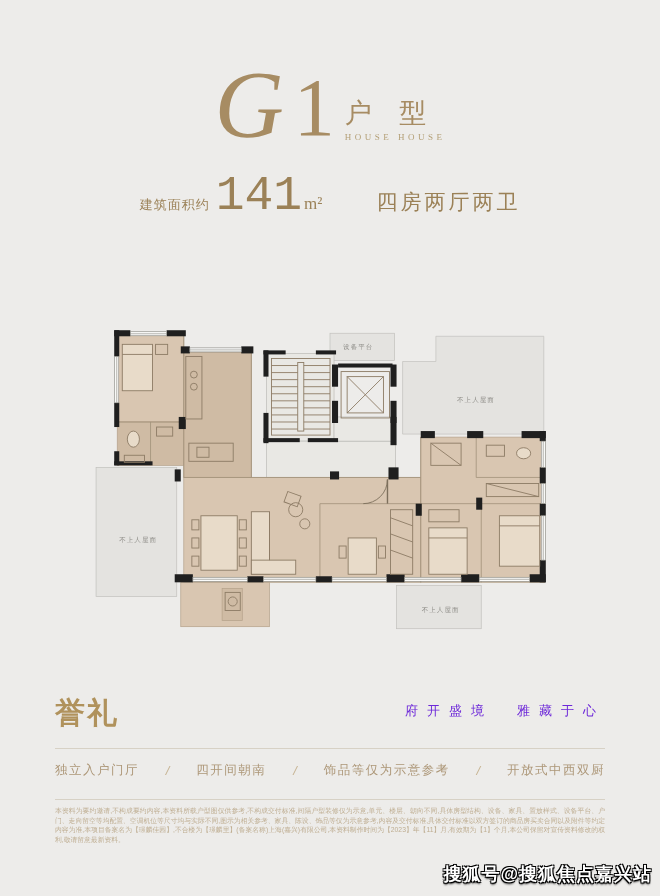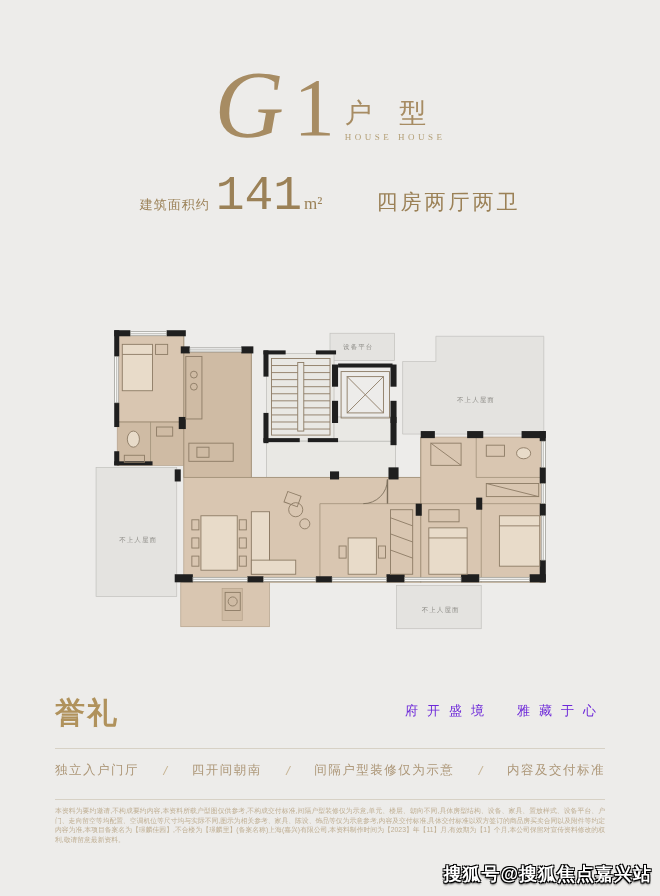--- a/index.html
+++ b/index.html
@@ -308,23 +308,23 @@
     </div>
   </div>
 
   <div class="rule rule-1"></div>
 
   <div class="features">
     <span class="feature">独立入户门厅</span>
     <span class="slash">/</span>
     <span class="feature">四开间朝南</span>
     <span class="slash">/</span>
-    <span class="feature">间隔户型装修仅为示意</span>
+    <span class="feature">饰品等仅为示意参考</span>
     <span class="slash">/</span>
-    <span class="feature">内容及交付标准</span>
+    <span class="feature">开放式中西双厨</span>
   </div>
 
   <div class="rule rule-2"></div>
 
   <div class="disclaimer">本资料为要约邀请,不构成要约内容,本资料所载户型图仅供参考,不构成交付标准,间隔户型装修仅为示意,单元、楼层、朝向不同,具体房型结构、设备、家具、置放样式、设备平台、户门、走向留空等均配置、空调机位等尺寸均与实际不同,图示为相关参考、家具、陈设、饰品等仅为示意参考,内容及交付标准,具体交付标准以双方签订的商品房买卖合同以及附件等约定内容为准,本项目备案名为【璟麟佳园】,不合楼为【璟麟里】(备案名称)上海(嘉兴)有限公司,本资料制作时间为【2023】年【11】月,有效期为【1】个月,本公司保留对宣传资料修改的权利,敬请留意最新资料。</div>
 
   <div class="watermark">搜狐号@搜狐焦点嘉兴站</div>
 
 </div>
 

